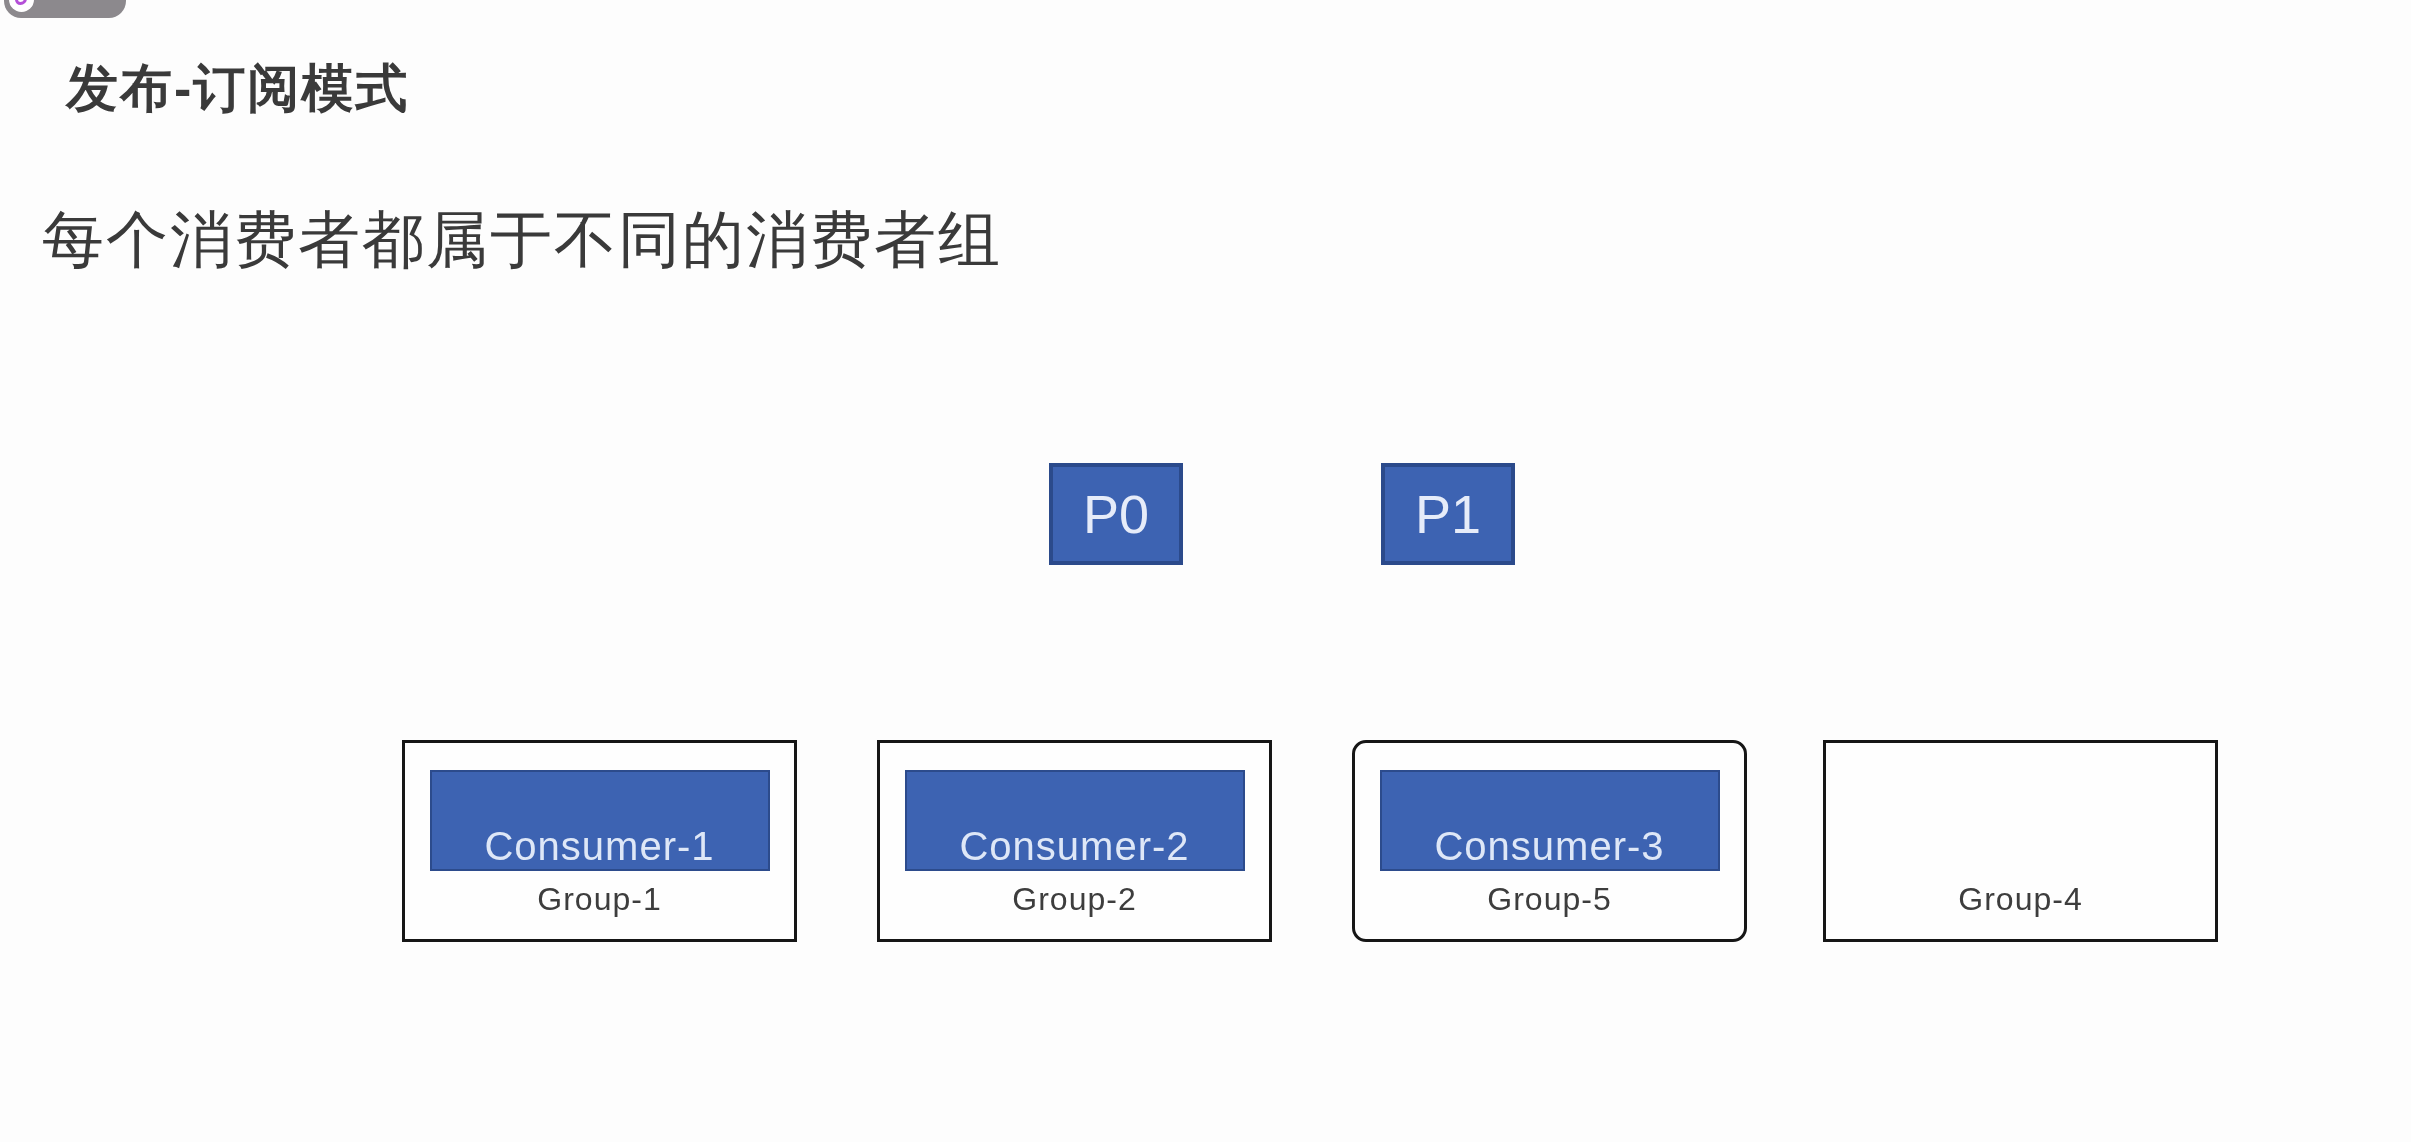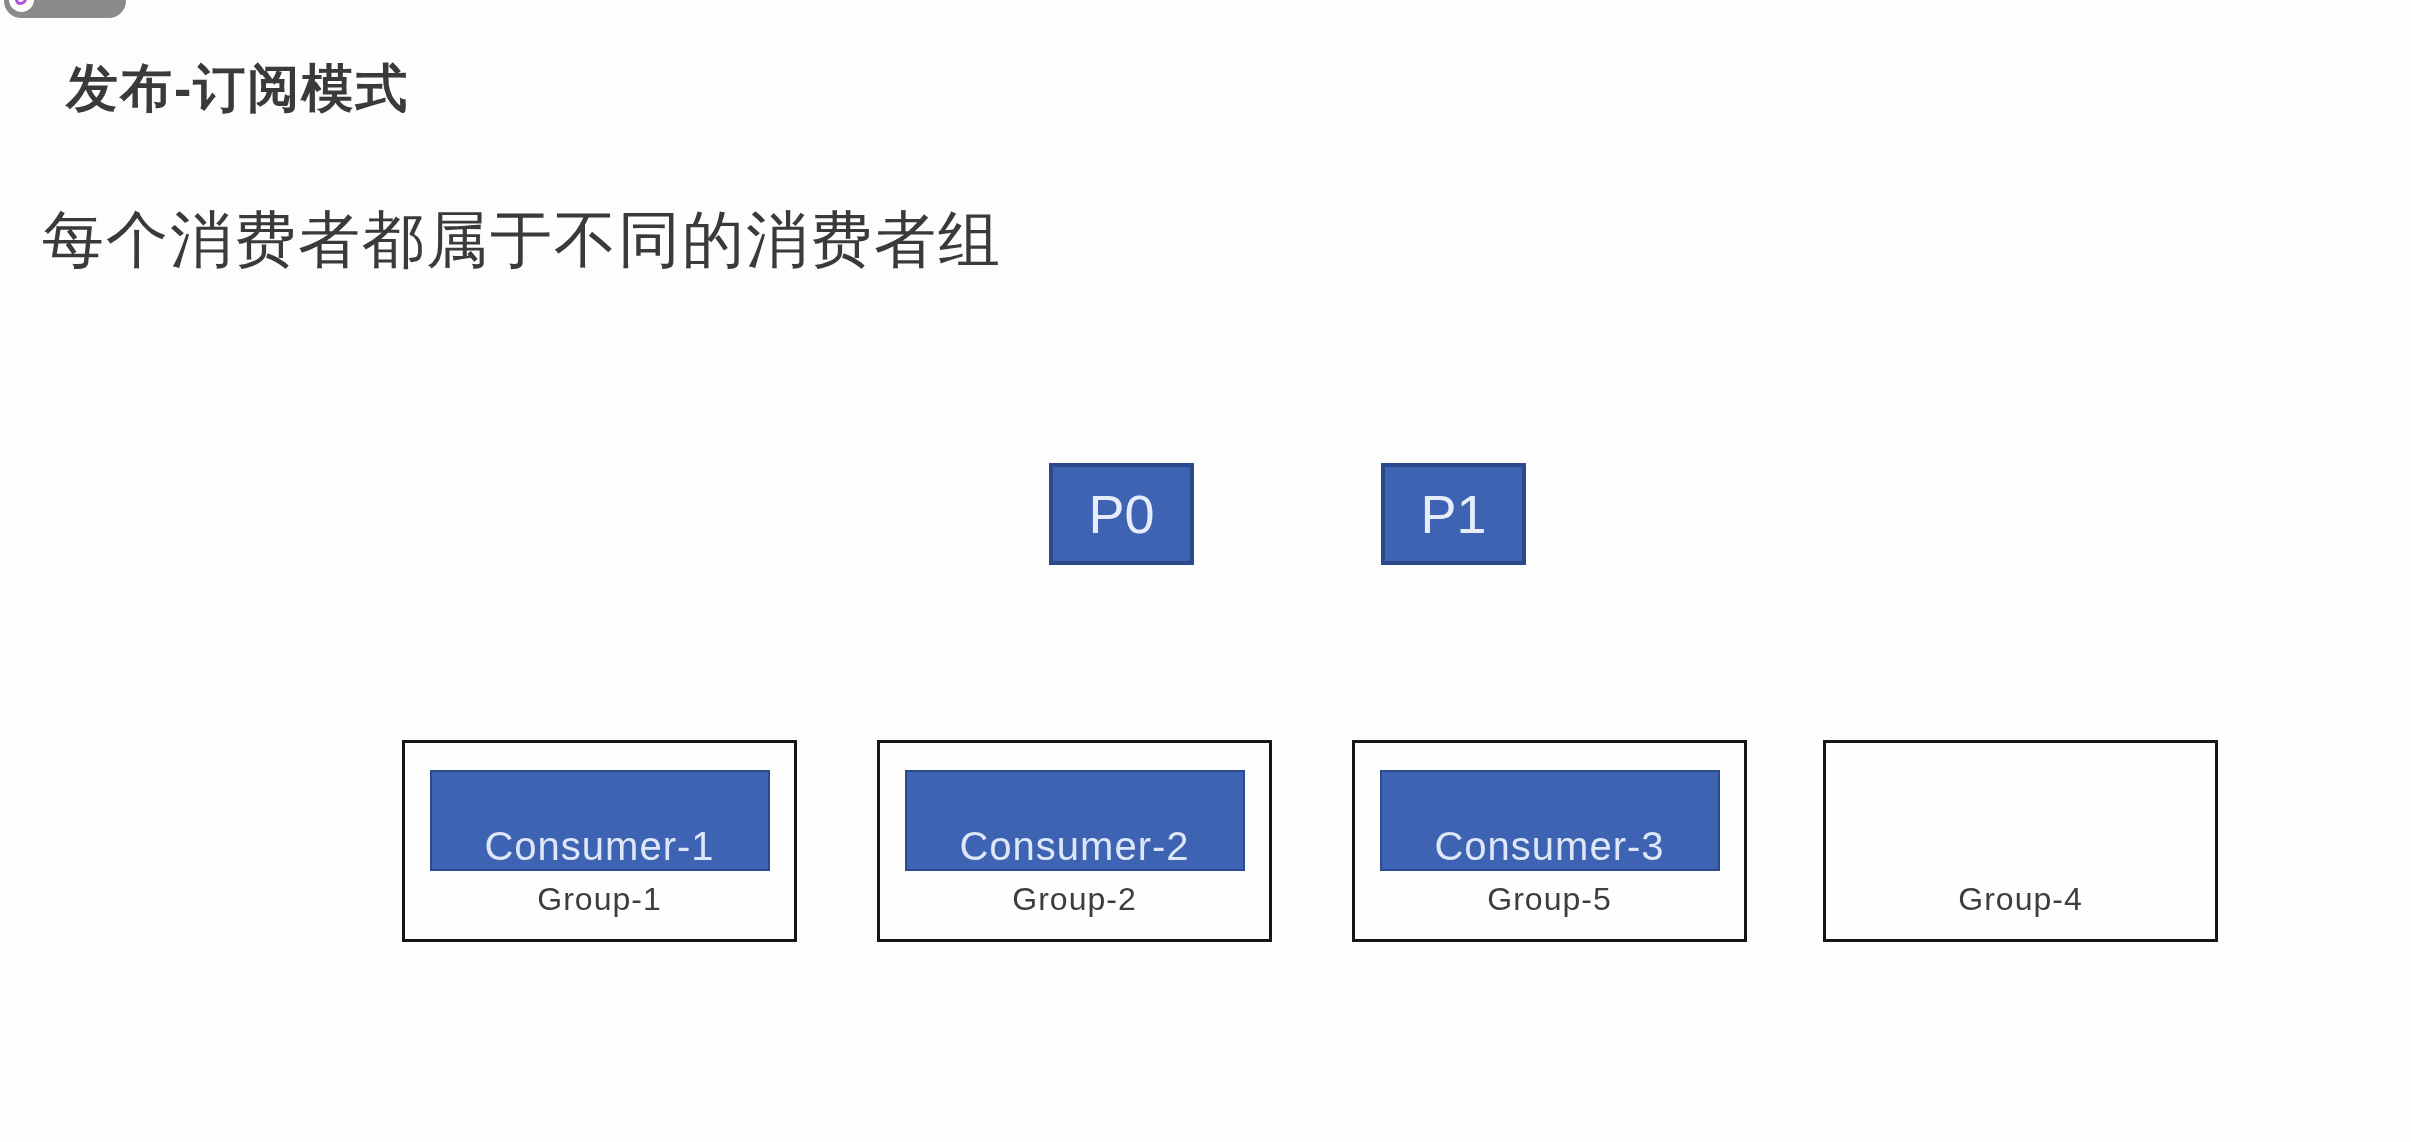--- a/index.html
+++ b/index.html
@@ -67,21 +67,21 @@
     font-weight: 400;
     letter-spacing: 2px;
     color: #3a3a3a;
     white-space: nowrap;
   }
 
   
   .partition {
     position: absolute;
     top: 463px;
-    width: 145px;
+    width: 134px;
     height: 102px;
     box-sizing: border-box;
     background: #3d63b2;
     border: 4px solid #2b4a8b;
     display: flex;
     align-items: center;
     justify-content: center;
     font-size: 54px;
     font-weight: 300;
     color: #e6ecf9;
@@ -94,21 +94,21 @@
     position: absolute;
     top: 740px;
     width: 395px;
     height: 202px;
     box-sizing: border-box;
     background: #fefefe;
     border: 3px solid #161616;
   }
   .group-box.g1 { left: 402px; }
   .group-box.g2 { left: 877px; }
-  .group-box.g3 { left: 1352px; }
+  .group-box.g3 { left: 1352px; border-radius: 14px; }
   .group-box.g4 { left: 1823px; }
 
   .consumer {
     position: absolute;
     left: 50%;
     transform: translateX(-50%);
     top: 27px;
     width: 340px;
     height: 101px;
     box-sizing: border-box;

